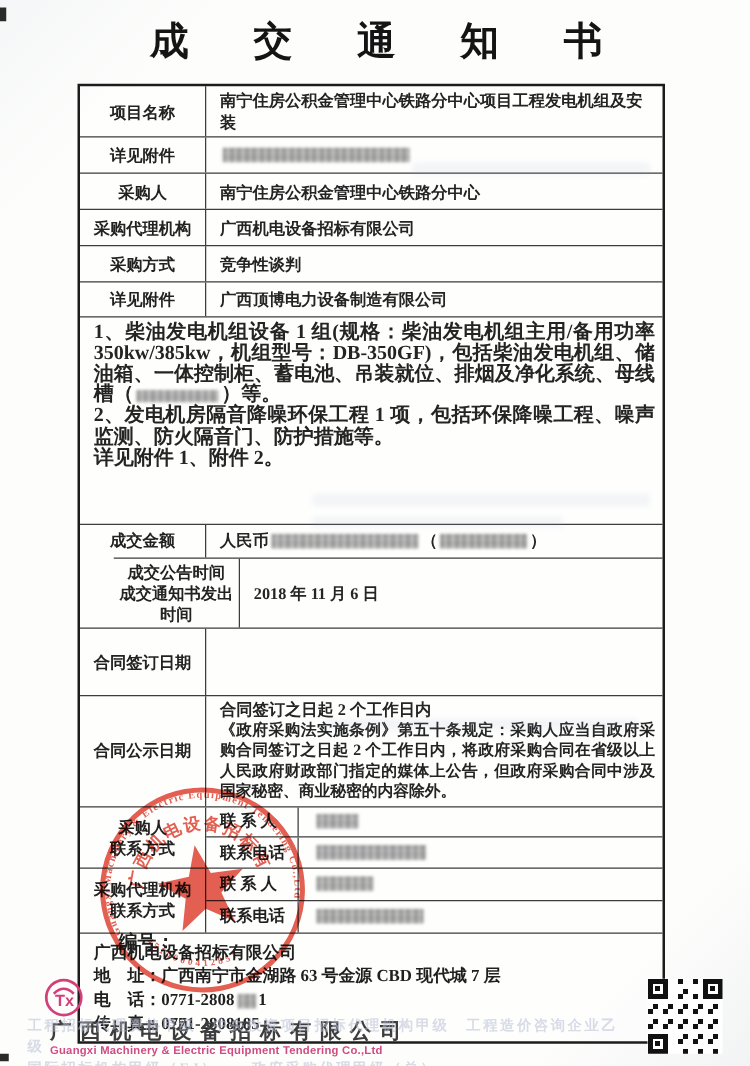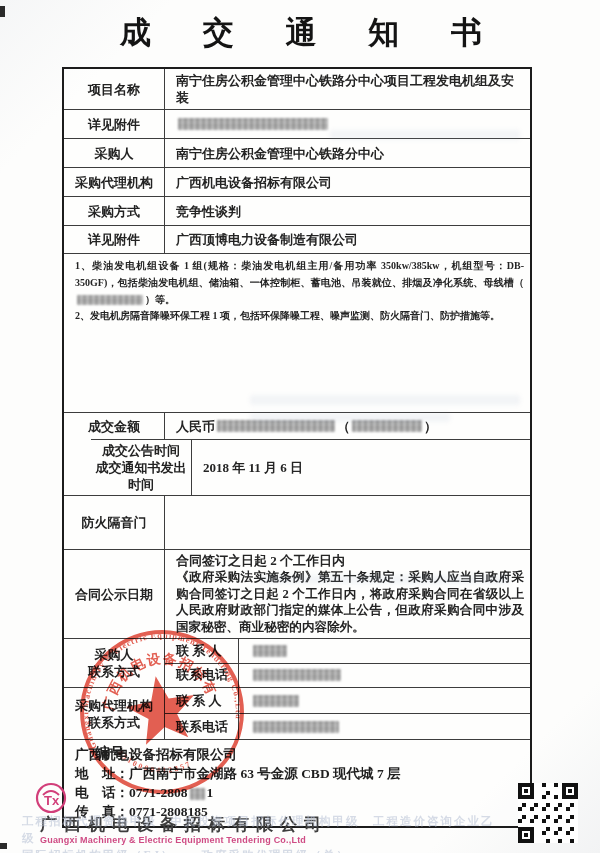--- a/index.html
+++ b/index.html
@@ -112,23 +112,24 @@
       <div class="lab">采购方式</div>
       <div class="val">竞争性谈判</div>
     </div>
 
     <div class="row h28">
       <div class="lab">详见附件</div>
       <div class="val">广西顶博电力设备制造有限公司</div>
     </div>
 
     <div class="row" style="min-height:119px;">
-      <div class="val block" style="padding-top:4px;line-height:16.8px;font-size:10px;">
+      <div class="val block" style="padding-top:4px;line-height:16.8px;font-size:16px;">
         <p class="para"><span>1、柴油发电机组设备 1 组(规格：柴油发电机组主用/备用功率 350kw/385kw，机组型号：DB-350GF)，包括柴油发电机组、储油箱、一体控制柜、蓄电池、吊装就位、排烟及净化系统、母线槽（</span><span class="redact" style="width:66px;height:10px;"></span><span>）等。</span></p>
         <p class="para">2、发电机房隔音降噪环保工程 1 项，包括环保降噪工程、噪声监测、防火隔音门、防护措施等。</p>
+        <p class="para">详见附件 1、附件 2。</p>
       </div>
     </div>
 
     <div class="row h27">
       <div class="lab">成交金额</div>
       <div class="val">
         <span>人民币</span>
           <span class="redact" style="width:118px;"></span>
           <span>（</span>
           <span class="redact" style="width:70px;"></span>
@@ -139,21 +140,21 @@
     <div class="row h44">
       <div class="lab">
         <span>成交公告时间</span>
         <span>成交通知书发出</span>
         <span>时间</span>
       </div>
       <div class="val">2018 年 11 月 6 日</div>
     </div>
 
     <div class="row h54">
-      <div class="lab">防火隔音门</div>
+      <div class="lab">合同签订日期</div>
     </div>
 
     <div class="row" style="min-height:82px;">
       <div class="lab">合同公示日期</div>
       <div class="val block" style="padding-top:3px;line-height:16.4px;">
         <p class="para">合同签订之日起 2 个工作日内</p>
         <p class="para" style="font-size:12.6px;">《政府采购法实施条例》第五十条规定：采购人应当自政府采购合同签订之日起 2 个工作日内，将政府采购合同在省级以上人民政府财政部门指定的媒体上公告，但政府采购合同中涉及国家秘密、商业秘密的内容除外。</p>
       </div>
     </div>
 

